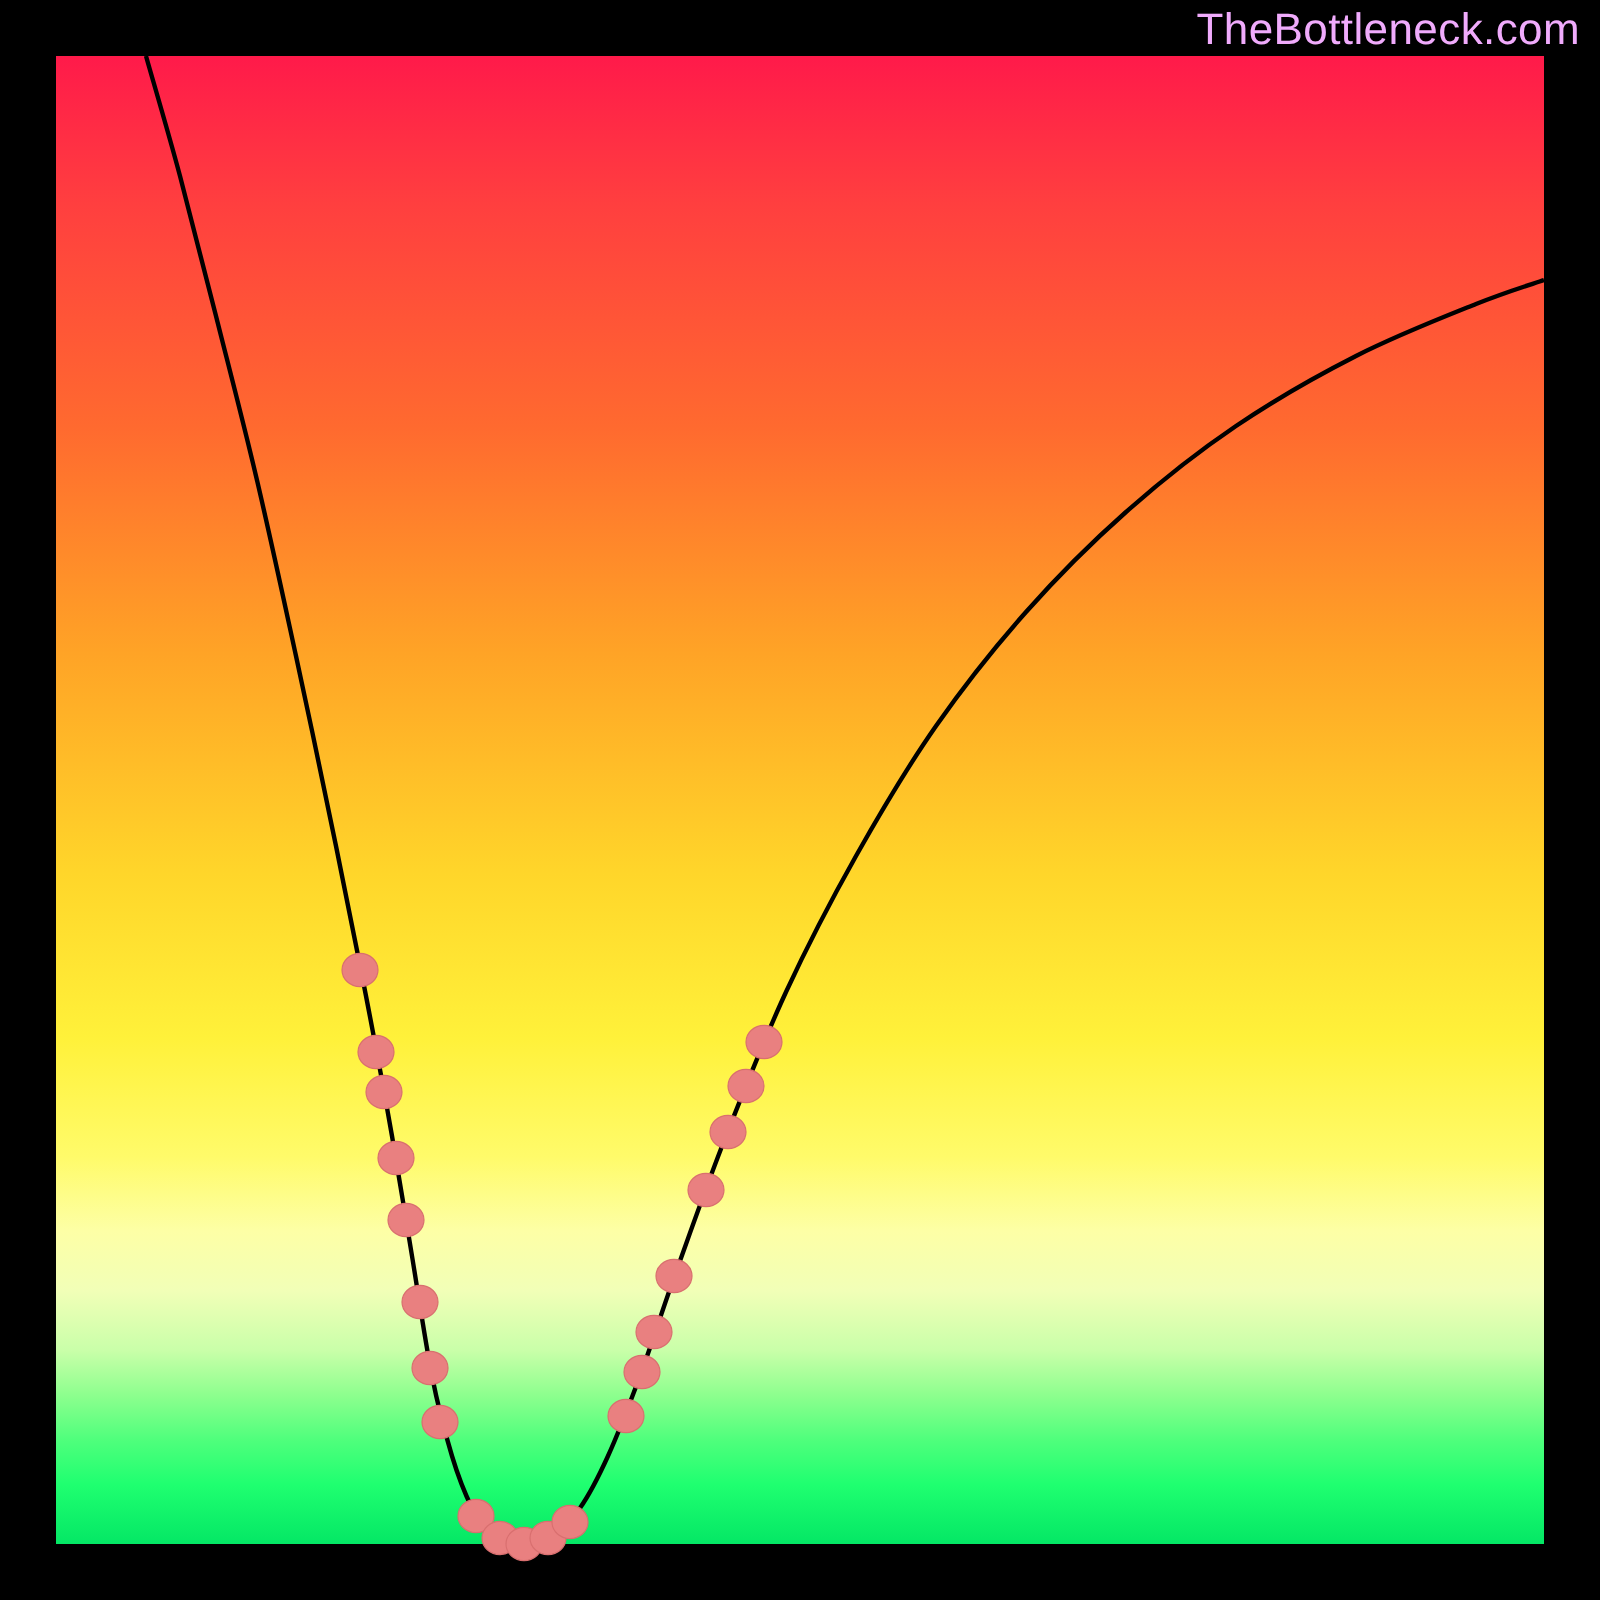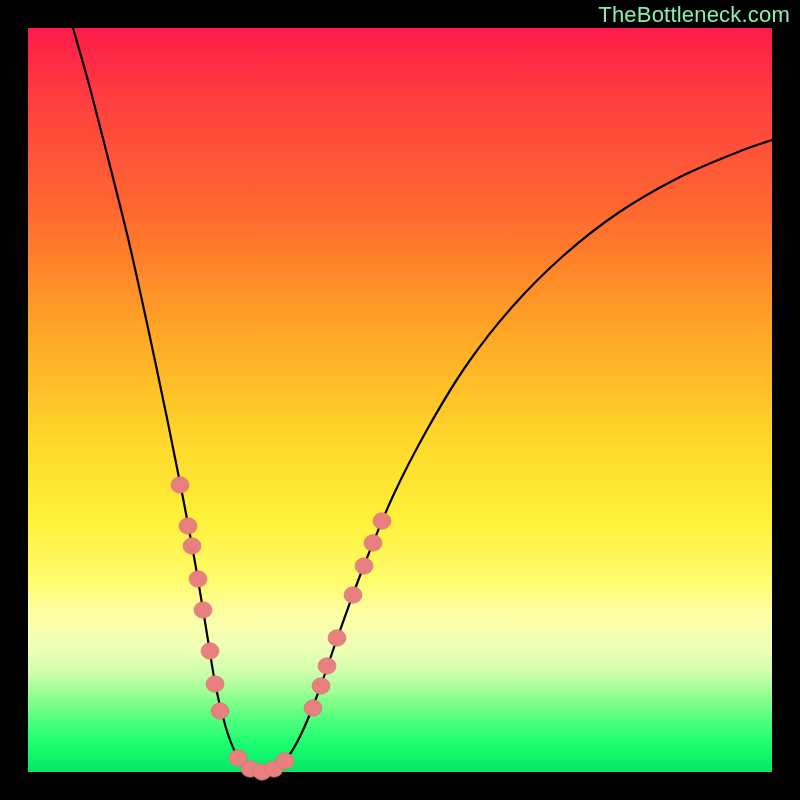--- a/index.html
+++ b/index.html
@@ -30,21 +30,21 @@
       #c9ffa9 87%,
       #8dff8e 90%,
       #4fff7c 93%,
       #1fff70 96%,
       #04e765 100%);
   }
   .watermark {
     position: absolute;
     top: 2px;
     right: 10px;
-    color: #86efac;
+    color: #f0abfc;
     font-size: 22px;
     font-weight: 500;
     letter-spacing: 0.2px;
     z-index: 5;
     user-select: none;
   }
   svg.plot {
     position: absolute;
     left: 0;
     top: 0;

